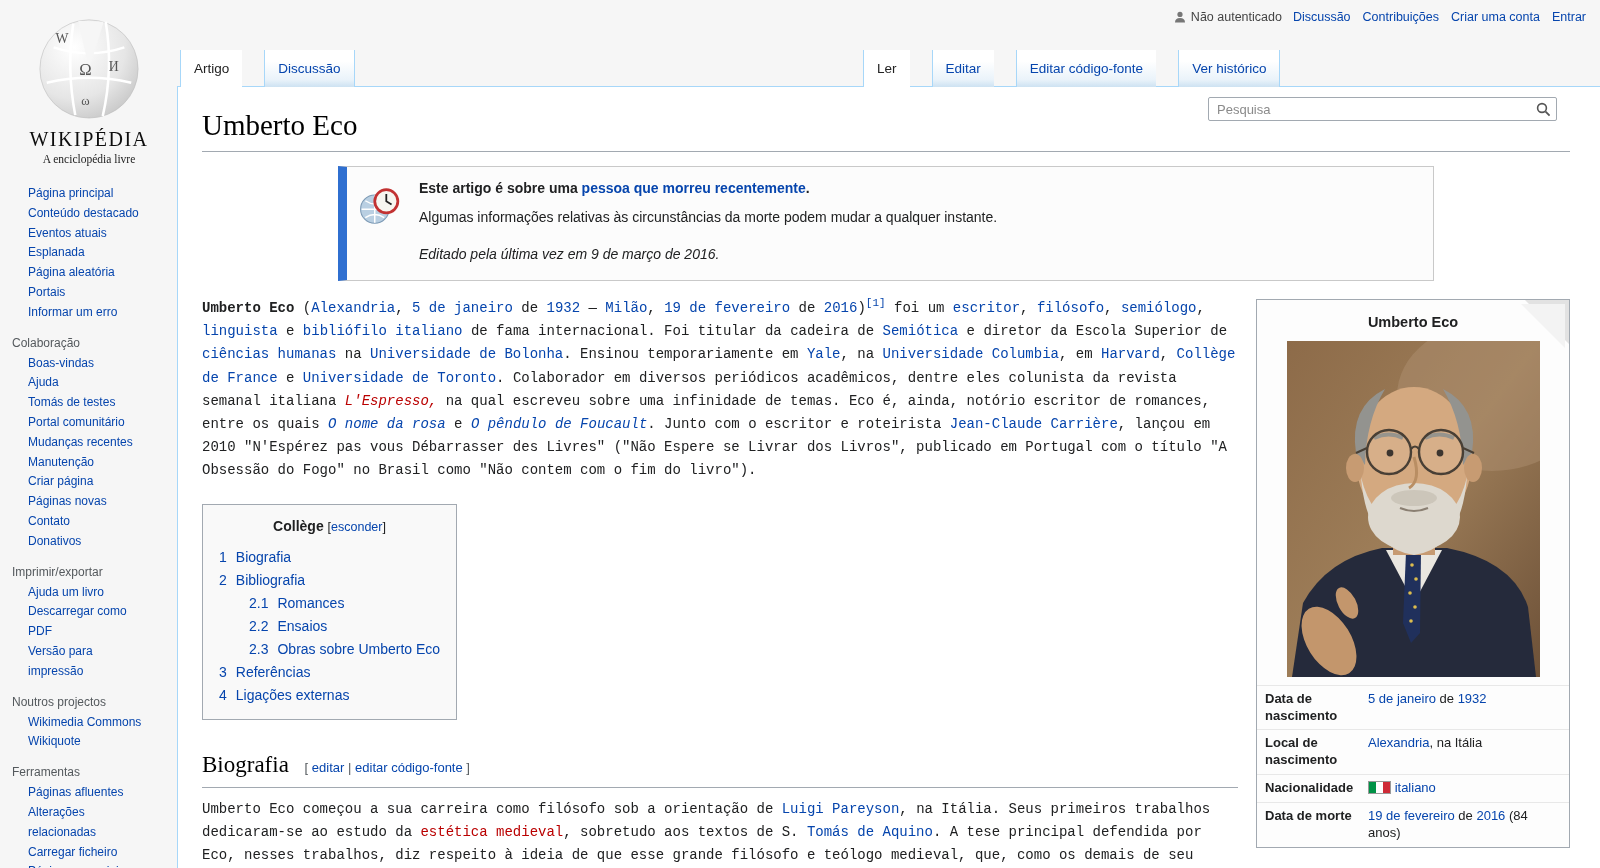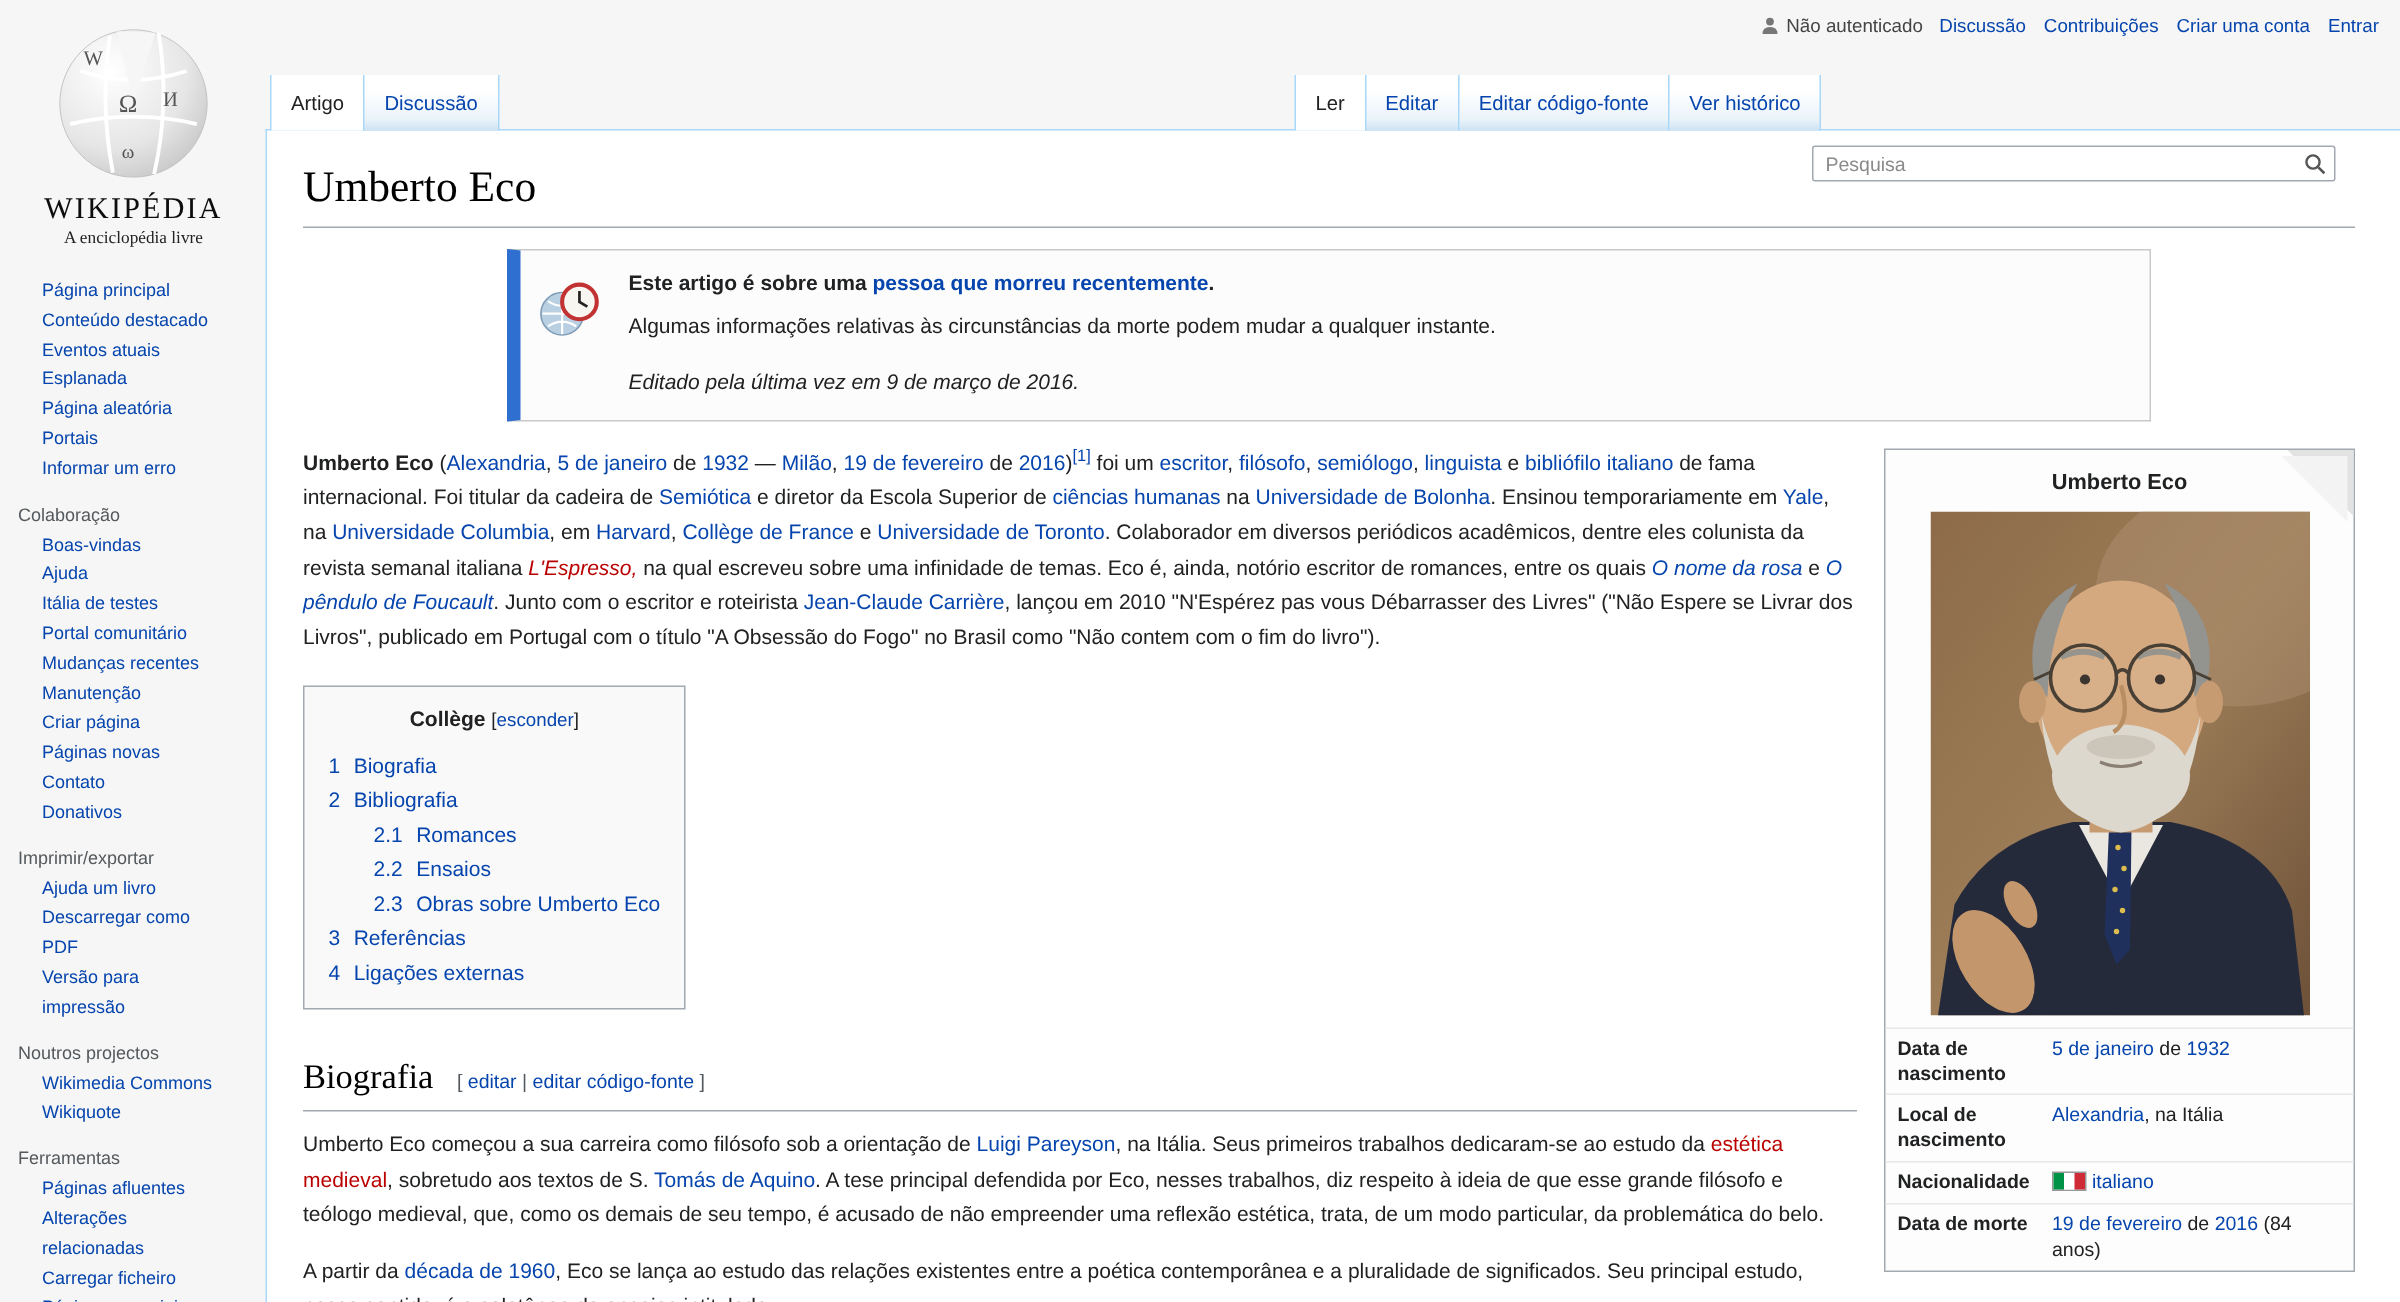--- a/index.html
+++ b/index.html
@@ -27,21 +27,21 @@
   .logo-tagline{font-family:"Liberation Serif",serif;font-size:11.5px;color:#222;margin-top:2px;}
 
   
   .sidebar{position:absolute;top:184px;left:0;width:168px;font-size:12px;}
   .sidebar ul{list-style:none;margin:0;padding:0 18px 0 28px;}
   .sidebar li{line-height:1.65;}
   .slink{color:#0645ad;cursor:pointer;}
   .portal-h{font-size:12px;color:#54595d;font-weight:normal;margin:13px 0 4px;padding-left:12px;}
 
   
-  .tabs{position:absolute;top:50px;display:flex;z-index:3;}
+  .tabs{position:absolute;top:50px;display:flex;z-index:3;gap:22px;}
   .tabs-left{left:180px;}
   .tabs-right{left:863px;}
   .tab{height:37px;display:flex;align-items:center;padding:0 13px;font-size:13.5px;color:#0645ad;cursor:pointer;
        background:linear-gradient(to bottom,#ffffff 30%,#eaf3fa 80%,#cde2f2 100%);
        border-left:1px solid #a7d7f9;}
   .tab:last-child{border-right:1px solid #a7d7f9;}
   .tab.active{background:#ffffff;color:#222;}
 
   
   .search-box{position:absolute;top:53px;right:43px;width:347px;height:22px;border:1px solid #a2a9b1;border-radius:2px;background:#fff;display:flex;align-items:center;z-index:4;margin-top:44px;}
@@ -57,21 +57,21 @@
   .site-sub{font-size:12.8px;margin:6px 0 10px;color:#222;}
 
   
   .notice{display:flex;gap:16px;align-items:flex-start;margin:14px 136px 16px 136px;
     border:1px solid #c9c9c9;border-left:9px solid #2f6fd0;background:#fcfcfc;padding:10px 16px 14px 12px;}
   .notice-icon{flex:0 0 44px;margin-top:8px;}
   .notice-text{flex:1;}
   .notice-l2{margin-top:6px;}
   .notice-l3{margin-top:13px;font-style:italic;}
 
-  p.body-p{margin:0 0 15px;}
+  p.body-p{margin:0 0 15px;font-family:Liberation Mono, monospace;}
 
   
   .infobox{float:right;clear:right;width:312px;margin:2px 0 12px 18px;border:1px solid #a2a9b1;background:#fdfdfd;font-size:13px;line-height:1.3;position:relative;}
   .fold{position:absolute;top:0;right:0;width:0;height:0;border-style:solid;border-width:0 44px 44px 0;border-color:transparent #e2e2e2 transparent transparent;}
   .fold2{position:absolute;top:0;right:0;width:0;height:0;border-style:solid;border-width:0 44px 44px 0;border-color:transparent #f3f3f3 transparent transparent;transform:translate(-4px,4px);}
   .infobox-title{text-align:center;font-weight:bold;font-size:14.5px;padding:13px 8px 9px;position:relative;z-index:1;}
   .infobox-photo{display:block;margin:0 auto 8px;}
   .infobox-row{display:flex;border-top:1px solid #e8e8e8;}
   .infobox-label{flex:0 0 95px;font-weight:bold;padding:5px 4px 5px 8px;}
   .infobox-value{flex:1;padding:5px 8px 5px 4px;}
@@ -149,21 +149,21 @@
         <li class="slink">Portais</li>
         <li class="slink">Informar um erro</li>
       </ul>
   </div>
   <div class="portal">
     <h3 class="portal-h">Colaboração</h3>
     <ul>
 
     <li class="slink">Boas-vindas</li>
         <li class="slink">Ajuda</li>
-        <li class="slink">Itália de testes</li>
+        <li class="slink">Tomás de testes</li>
         <li class="slink">Portal comunitário</li>
         <li class="slink">Mudanças recentes</li>
         <li class="slink">Manutenção</li>
         <li class="slink">Criar página</li>
         <li class="slink">Páginas novas</li>
         <li class="slink">Contato</li>
         <li class="slink">Donativos</li>
       </ul>
   </div>
   <div class="portal">

